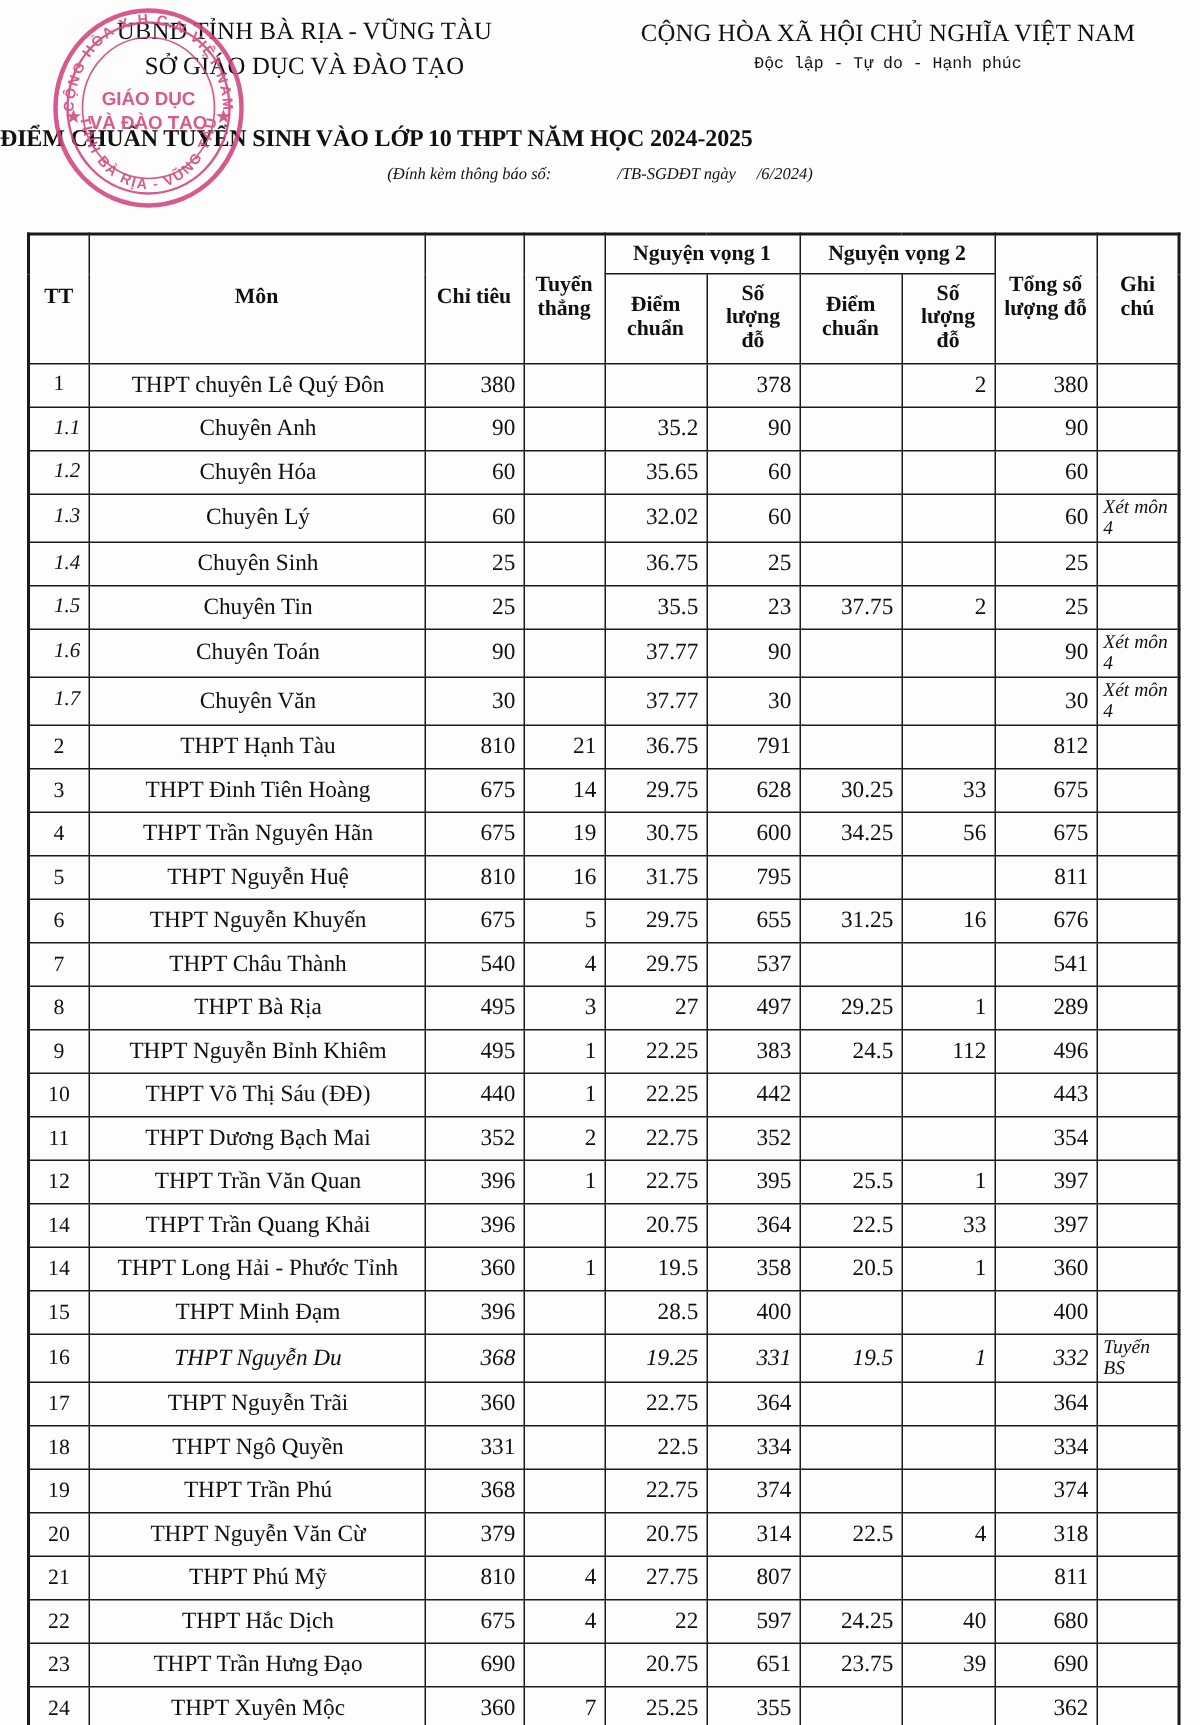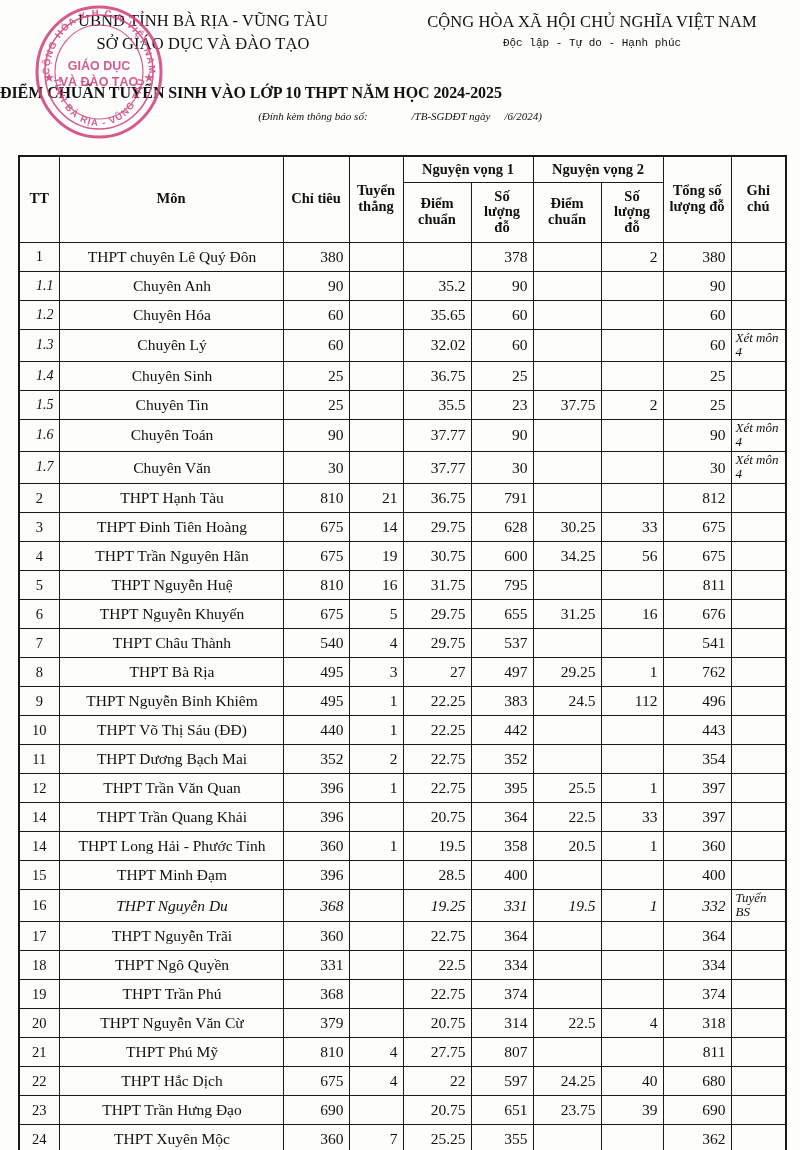--- a/index.html
+++ b/index.html
@@ -355,21 +355,21 @@
         </tr>
         <tr>
           <td class="tt">8</td>
           <td class="mon">THPT Bà Rịa</td>
           <td class="num">495</td>
           <td class="num">3</td>
           <td class="num">27</td>
           <td class="num">497</td>
           <td class="num">29.25</td>
           <td class="num">1</td>
-          <td class="num">762</td>
+          <td class="num">289</td>
           <td class="note"></td>
         </tr>
         <tr>
           <td class="tt">9</td>
           <td class="mon">THPT Nguyễn Bỉnh Khiêm</td>
           <td class="num">495</td>
           <td class="num">1</td>
           <td class="num">22.25</td>
           <td class="num">383</td>
           <td class="num">24.5</td>

